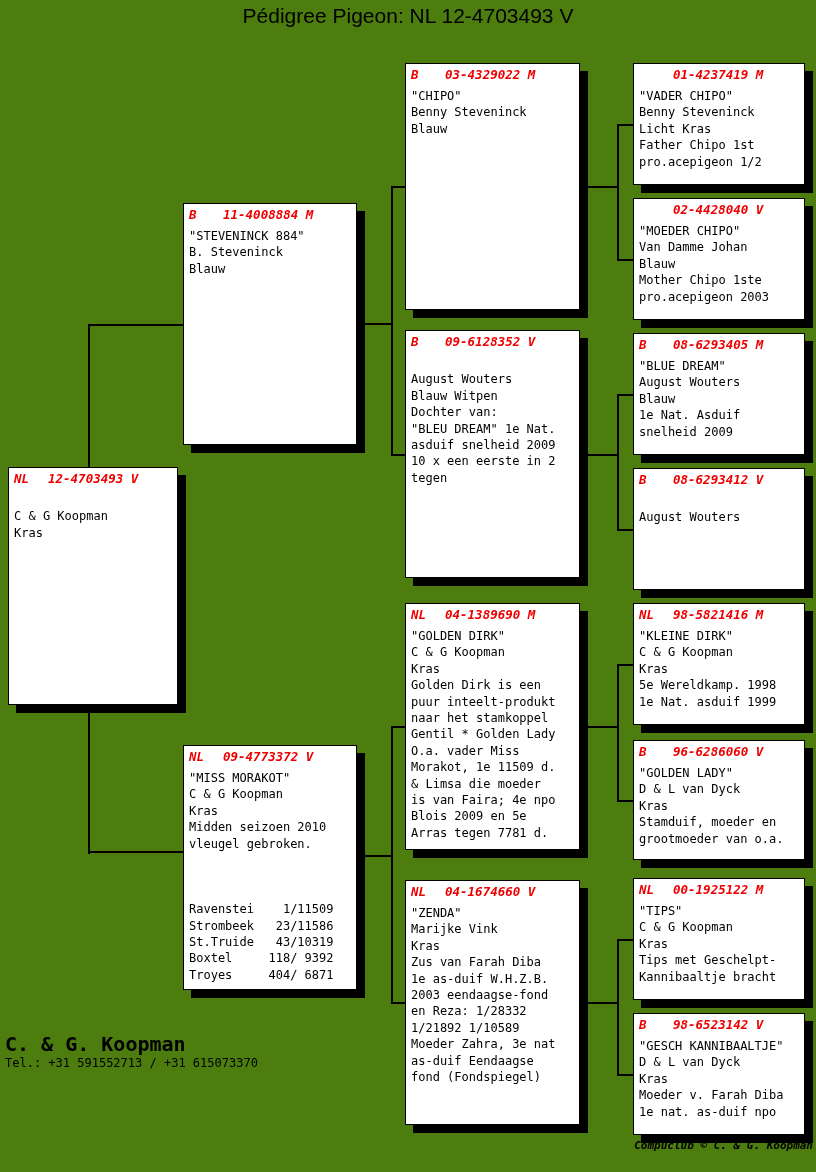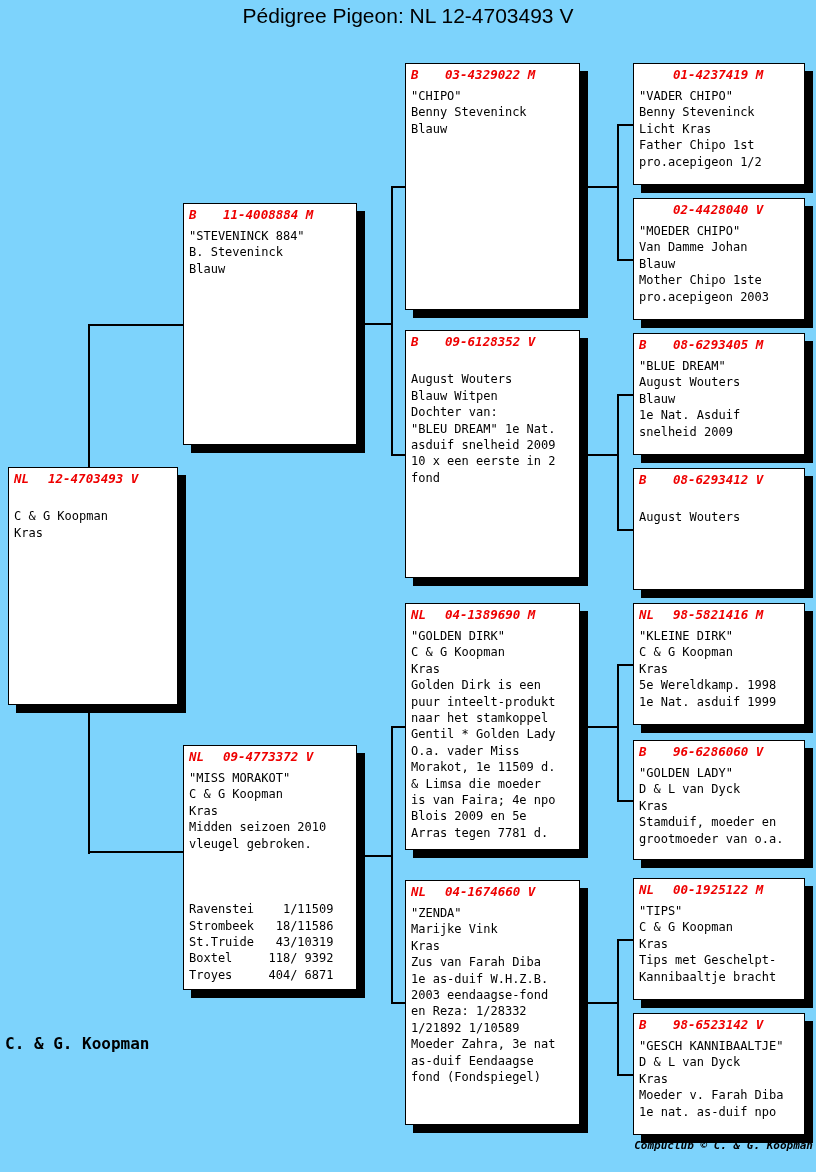--- a/index.html
+++ b/index.html
@@ -1,17 +1,17 @@
 <!DOCTYPE html>
 <html><head>
 <meta charset="utf-8">
 <style>
   html,body{margin:0;padding:0;background:#ffffff;}
   .page{
-    position:relative;width:816px;height:1172px;background:#7dd3fc;overflow:hidden;
+    position:relative;width:816px;height:1172px;background:#4d7c0f;overflow:hidden;
     font-family:"DejaVu Sans Mono","Liberation Mono",monospace;color:#000;
   }
   .page-title{
     position:absolute;top:4px;left:0;width:100%;text-align:center;
     font-family:"Liberation Sans",sans-serif;font-size:21px;font-weight:normal;color:#000;
   }
   .tree-line{position:absolute;background:#000;z-index:1;}
   .pbox{
     position:absolute;background:#fff;border:1.5px solid #000;
     box-shadow:8px 8px 0 0 #000;box-sizing:border-box;
@@ -22,21 +22,21 @@
     font-size:12.5px;font-weight:bold;font-style:italic;
     margin-bottom:6px;white-space:pre;
   }
   .pbox-country{flex:none;width:34px;}
   .pbox-ring{flex:none;}
   .pbox-line{
     font-size:12px;line-height:16.4px;height:16.4px;
     white-space:pre;color:#000;overflow:visible;
   }
   .footer{position:absolute;left:5px;top:1033px;}
-  .footer-name{font-size:16px;font-weight:bold;line-height:22px;white-space:pre;}
+  .footer-name{font-size:20px;font-weight:bold;line-height:22px;white-space:pre;}
   .footer-line{font-size:12px;line-height:16px;white-space:pre;}
   .watermark{
     position:absolute;right:3px;top:1139px;
     font-size:11px;font-weight:bold;font-style:italic;white-space:pre;
   }
 </style>
 </head>
 <body>
 
 <div class="page">
@@ -85,41 +85,41 @@
         <div class="pbox-header" style="color: rgb(238, 0, 0);"><span class="pbox-country">NL</span><span class="pbox-ring">09-4773372 V</span></div>
         <div class="pbox-line">"MISS MORAKOT"</div>
         <div class="pbox-line">C &amp; G Koopman</div>
         <div class="pbox-line">Kras</div>
         <div class="pbox-line">Midden seizoen 2010</div>
         <div class="pbox-line">vleugel gebroken.</div>
         <div class="pbox-line"></div>
         <div class="pbox-line"></div>
         <div class="pbox-line"></div>
         <div class="pbox-line">Ravenstei    1/11509</div>
-        <div class="pbox-line">Strombeek   18/11586</div>
+        <div class="pbox-line">Strombeek   23/11586</div>
         <div class="pbox-line">St.Truide   43/10319</div>
         <div class="pbox-line">Boxtel     118/ 9392</div>
         <div class="pbox-line">Troyes     404/ 6871</div>
       </div>
       <div class="pbox" style="left: 405px; top: 63px; width: 175px; height: 247px; background: rgb(255, 255, 255);">
         <div class="pbox-header" style="color: rgb(238, 0, 0);"><span class="pbox-country">B</span><span class="pbox-ring">03-4329022 M</span></div>
         <div class="pbox-line">"CHIPO"</div>
         <div class="pbox-line">Benny Steveninck</div>
         <div class="pbox-line">Blauw</div>
       </div>
       <div class="pbox" style="left: 405px; top: 330px; width: 175px; height: 248px; background: rgb(255, 255, 255);">
         <div class="pbox-header" style="color: rgb(238, 0, 0);"><span class="pbox-country">B</span><span class="pbox-ring">09-6128352 V</span></div>
         <div class="pbox-line"></div>
         <div class="pbox-line">August Wouters</div>
         <div class="pbox-line">Blauw Witpen</div>
         <div class="pbox-line">Dochter van:</div>
         <div class="pbox-line">"BLEU DREAM" 1e Nat.</div>
         <div class="pbox-line">asduif snelheid 2009</div>
         <div class="pbox-line">10 x een eerste in 2</div>
-        <div class="pbox-line">fond</div>
+        <div class="pbox-line">tegen</div>
       </div>
       <div class="pbox" style="left: 405px; top: 603px; width: 175px; height: 247px; background: rgb(255, 255, 255);">
         <div class="pbox-header" style="color: rgb(238, 0, 0);"><span class="pbox-country">NL</span><span class="pbox-ring">04-1389690 M</span></div>
         <div class="pbox-line">"GOLDEN DIRK"</div>
         <div class="pbox-line">C &amp; G Koopman</div>
         <div class="pbox-line">Kras</div>
         <div class="pbox-line">Golden Dirk is een</div>
         <div class="pbox-line">puur inteelt-produkt</div>
         <div class="pbox-line">naar het stamkoppel</div>
         <div class="pbox-line">Gentil * Golden Lady</div>
@@ -201,15 +201,16 @@
         <div class="pbox-header" style="color: rgb(238, 0, 0);"><span class="pbox-country">B</span><span class="pbox-ring">98-6523142 V</span></div>
         <div class="pbox-line">"GESCH KANNIBAALTJE"</div>
         <div class="pbox-line">D &amp; L van Dyck</div>
         <div class="pbox-line">Kras</div>
         <div class="pbox-line">Moeder v. Farah Diba</div>
         <div class="pbox-line">1e nat. as-duif npo</div>
       </div>
     </div>
   <div class="footer">
     <div class="footer-name">C. &amp; G. Koopman</div>
+    <div class="footer-line">Tel.: +31 591552713 / +31 615073370</div>
   </div>
   <div class="watermark">Compuclub © C. &amp; G. Koopman</div>
 </div>
 
 </body></html>

